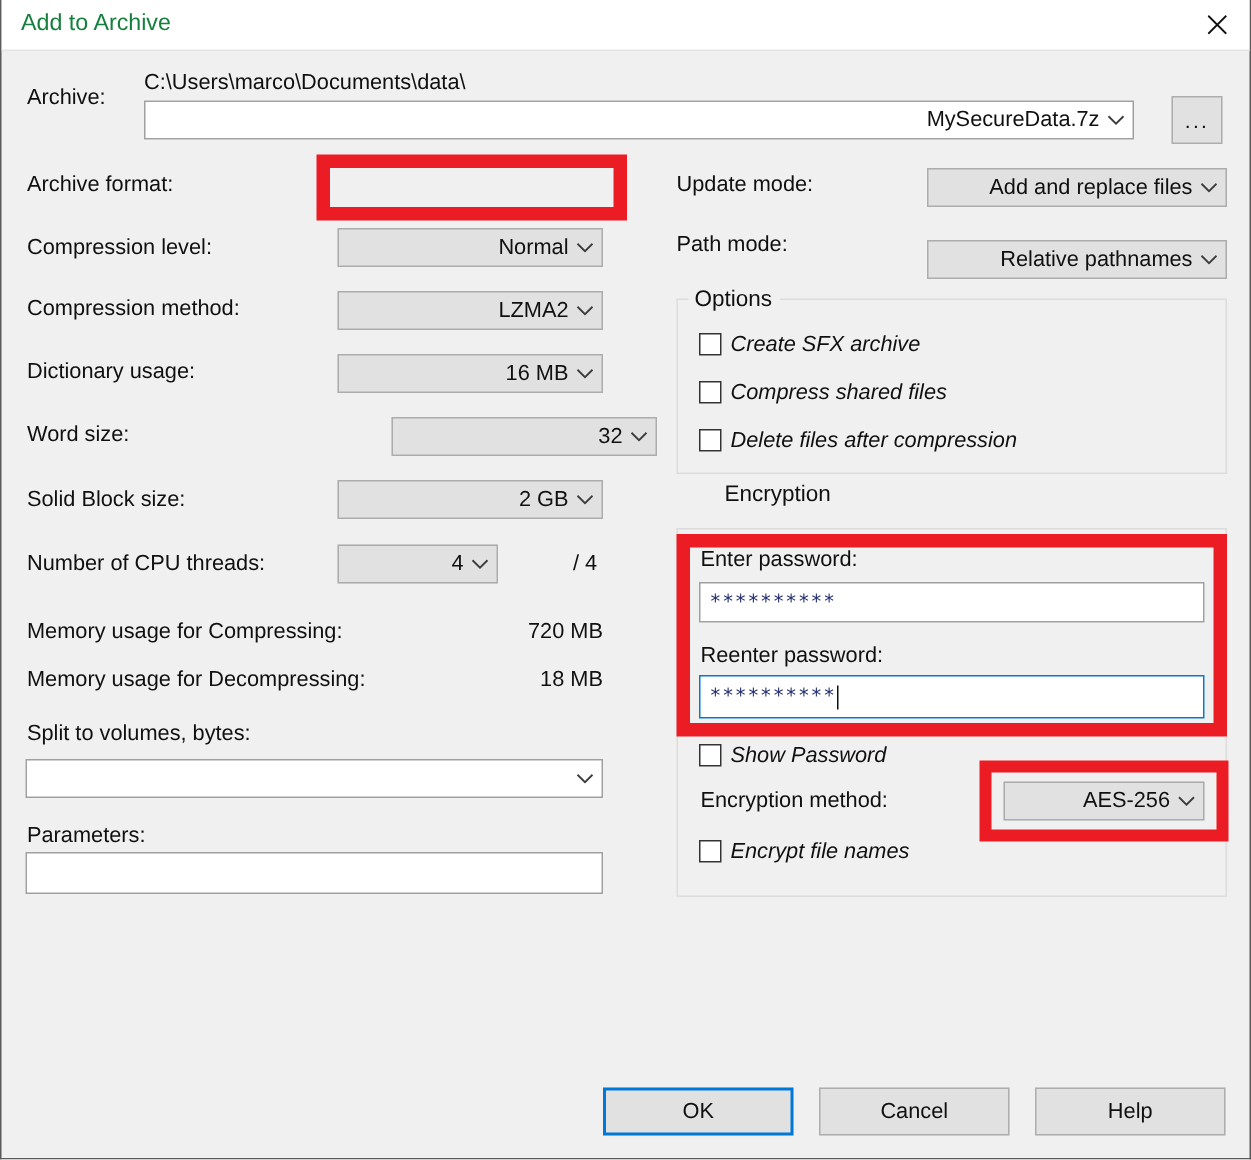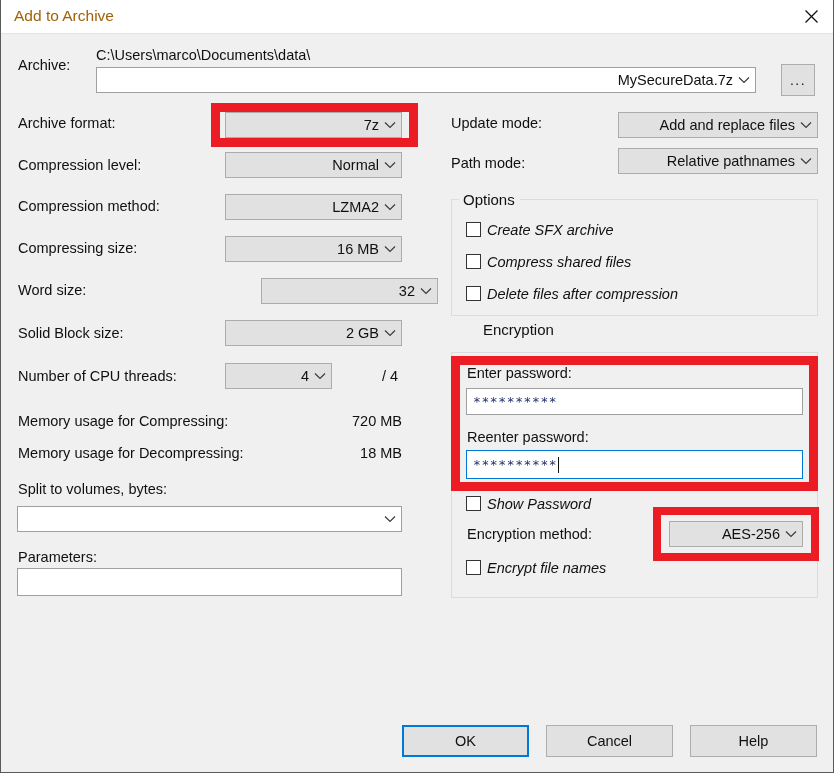--- a/index.html
+++ b/index.html
@@ -31,21 +31,21 @@
     width: 834px;
     height: 34px;
     background: #ffffff;
     border-bottom: 1px solid #e4e4e4;
     box-sizing: border-box;
   }
   .titlebar-text {
     position: absolute;
     left: 13px; top: 7px;
     font-size: 15.5px;
-    color: #a16207;
+    color: #15803d;
     white-space: nowrap;
   }
   .close-btn {
     position: absolute;
     right: 0; top: 0;
     width: 47px; height: 33px;
     display: flex;
     align-items: center;
     justify-content: center;
     cursor: default;
@@ -242,28 +242,20 @@
           <polyline points="1,1.5 6,6.5 11,1.5" fill="none" stroke="#3b3b3b" stroke-width="1.2"></polyline>
         </svg>
     </div>
   </div>
 
   <div class="dots-btn" style="left:780px; top:64px; width:34px; height:32px;">
     <span>...</span>
   </div>
 
   <div class="lbl" style="left:17px; top:115px;">Archive format:</div>
-  <div class="combo" style="left:224px; top:112px; width:177px;">
-    <div class="ctext">7z</div>
-    <div class="arrow">
-      <svg width="12" height="8" viewBox="0 0 12 8">
-          <polyline points="1,1.5 6,6.5 11,1.5" fill="none" stroke="#3b3b3b" stroke-width="1.2"></polyline>
-        </svg>
-    </div>
-  </div>
 
   <div class="lbl" style="left:17px; top:157px;">Compression level:</div>
   <div class="combo" style="left:224px; top:152px; width:177px;">
     <div class="ctext">Normal</div>
     <div class="arrow">
       <svg width="12" height="8" viewBox="0 0 12 8">
           <polyline points="1,1.5 6,6.5 11,1.5" fill="none" stroke="#3b3b3b" stroke-width="1.2"></polyline>
         </svg>
     </div>
   </div>
@@ -271,21 +263,21 @@
   <div class="lbl" style="left:17px; top:198px;">Compression method:</div>
   <div class="combo" style="left:224px; top:194px; width:177px;">
     <div class="ctext">LZMA2</div>
     <div class="arrow">
       <svg width="12" height="8" viewBox="0 0 12 8">
           <polyline points="1,1.5 6,6.5 11,1.5" fill="none" stroke="#3b3b3b" stroke-width="1.2"></polyline>
         </svg>
     </div>
   </div>
 
-  <div class="lbl" style="left:17px; top:240px;">Compressing size:</div>
+  <div class="lbl" style="left:17px; top:240px;">Dictionary usage:</div>
   <div class="combo" style="left:224px; top:236px; width:177px;">
     <div class="ctext">16 MB</div>
     <div class="arrow">
       <svg width="12" height="8" viewBox="0 0 12 8">
           <polyline points="1,1.5 6,6.5 11,1.5" fill="none" stroke="#3b3b3b" stroke-width="1.2"></polyline>
         </svg>
     </div>
   </div>
 
   <div class="lbl" style="left:17px; top:282px;">Word size:</div>
@@ -344,21 +336,21 @@
   <div class="combo" style="left:617px; top:112px; width:200px;">
     <div class="ctext">Add and replace files</div>
     <div class="arrow">
       <svg width="12" height="8" viewBox="0 0 12 8">
           <polyline points="1,1.5 6,6.5 11,1.5" fill="none" stroke="#3b3b3b" stroke-width="1.2"></polyline>
         </svg>
     </div>
   </div>
 
   <div class="lbl" style="left:450px; top:155px;">Path mode:</div>
-  <div class="combo" style="left:617px; top:148px; width:200px;">
+  <div class="combo" style="left:617px; top:160px; width:200px;">
     <div class="ctext">Relative pathnames</div>
     <div class="arrow">
       <svg width="12" height="8" viewBox="0 0 12 8">
           <polyline points="1,1.5 6,6.5 11,1.5" fill="none" stroke="#3b3b3b" stroke-width="1.2"></polyline>
         </svg>
     </div>
   </div>
 
   <div class="groupbox" style="left:450px; top:199px; width:367px; height:117px;"></div>
   <div class="group-caption" style="left:458px; top:191px;">Options</div>

